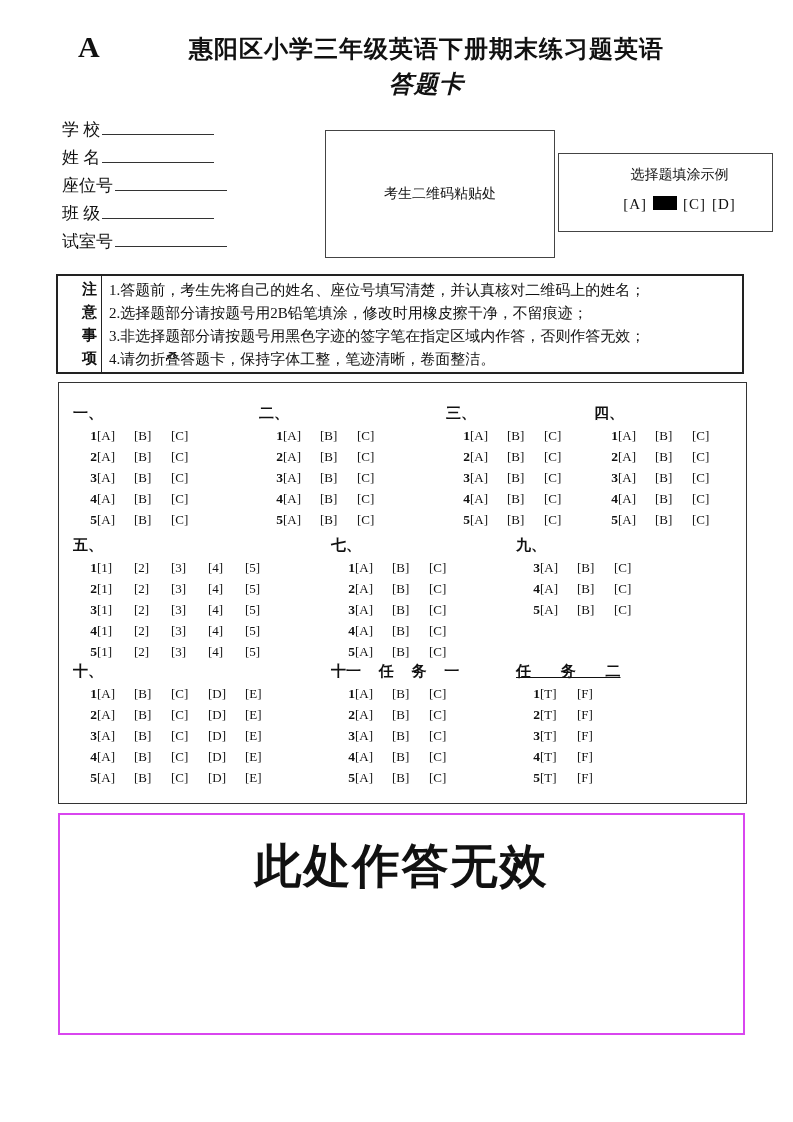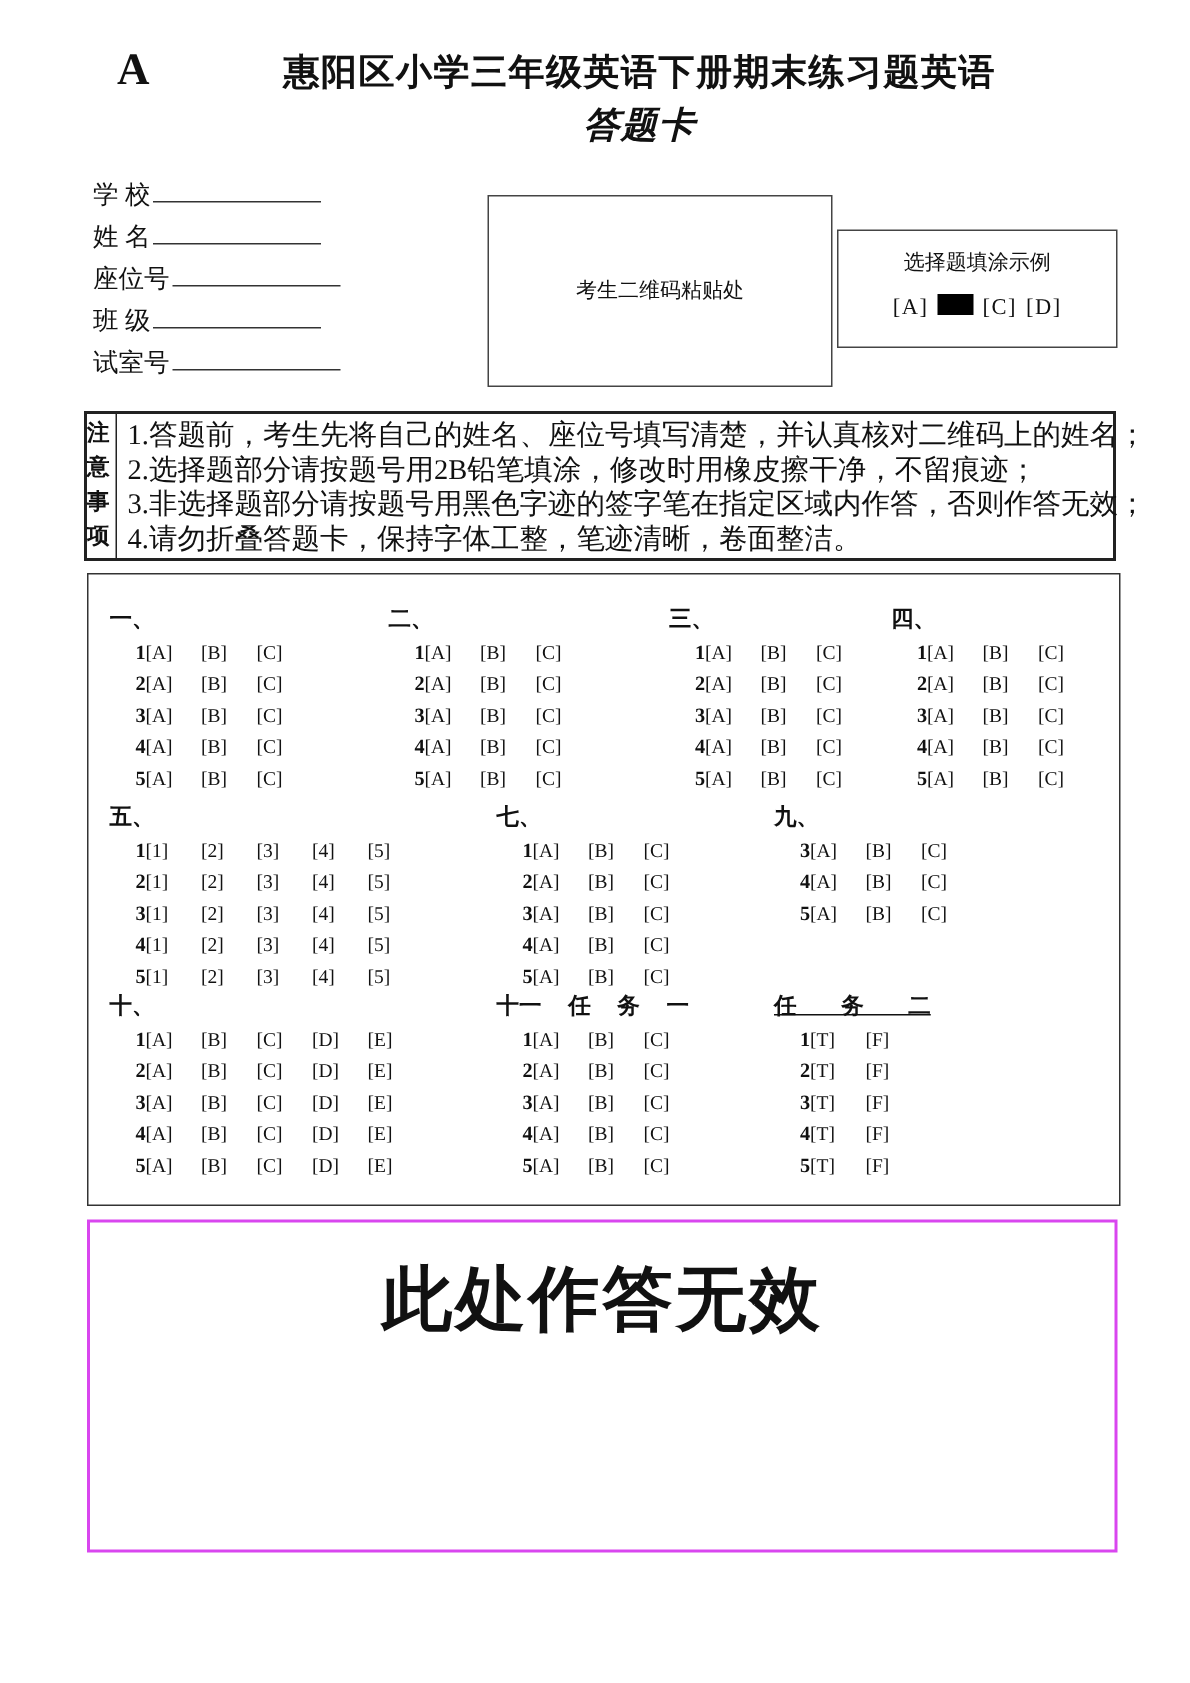--- a/index.html
+++ b/index.html
@@ -14,32 +14,32 @@
   .title-line2{font-size:24px;font-weight:bold;letter-spacing:1px;font-style:italic;}
   
   .student{position:absolute;left:62px;top:118px;}
   .s-row{height:28px;font-size:17px;white-space:nowrap;}
   .s-label{display:inline-block;}
   .s-line{display:inline-block;width:112px;border-bottom:1.5px solid #333;height:16px;margin-left:2px;}
   
   .qr-box{position:absolute;left:325px;top:130px;width:228px;height:126px;border:1px solid #444;
     display:flex;align-items:center;justify-content:center;font-size:14px;}
   
-  .ex-box{position:absolute;left:558px;top:153px;width:185px;height:77px;border:1px solid #444;text-align:center;}
+  .ex-box{position:absolute;left:558px;top:153px;width:185px;height:77px;border:1px solid #444;text-align:center;padding-left:28px;}
   .ex-title{font-size:14px;margin-top:12px;}
   .ex-opts{margin-top:12px;font-size:15px;letter-spacing:1px;}
   .ex-opt{margin:0 3px;}
   .filled-box{display:inline-block;width:24px;height:14px;background:#000;vertical-align:-1px;margin:0 3px;}
   
   .notice{position:absolute;left:56px;top:274px;width:684px;height:96px;border:2px solid #222;display:flex;}
   .n-side{width:44px;border-right:1.5px solid #222;display:flex;flex-direction:column;justify-content:center;
     align-items:flex-end;padding-right:4px;box-sizing:border-box;}
   .n-char{font-size:15px;font-weight:bold;line-height:23px;}
   .n-items{flex:1;padding:3px 6px 0 7px;}
-  .n-item{font-size:19px;line-height:23px;white-space:nowrap;}
+  .n-item{font-size:15px;line-height:23px;white-space:nowrap;}
   
   .abox{position:absolute;left:58px;top:382px;width:687px;height:420px;border:1.5px solid #333;}
   .section{position:absolute;}
   .sec-title{font-size:15px;font-weight:bold;height:21px;line-height:21px;white-space:nowrap;}
   .section[data-sec="8"] .sec-title{word-spacing:14px;}
   .section[data-sec="9"] .sec-title{word-spacing:26px;text-decoration:underline;}
   .q-row{height:21px;line-height:21px;white-space:nowrap;}
   .q-num{display:inline-block;width:24px;text-align:right;font-weight:bold;font-size:13.5px;}
   .opt{display:inline-block;width:37px;font-size:13px;text-align:left;}
   .q-row .opt:first-of-type{margin-left:16px;}

